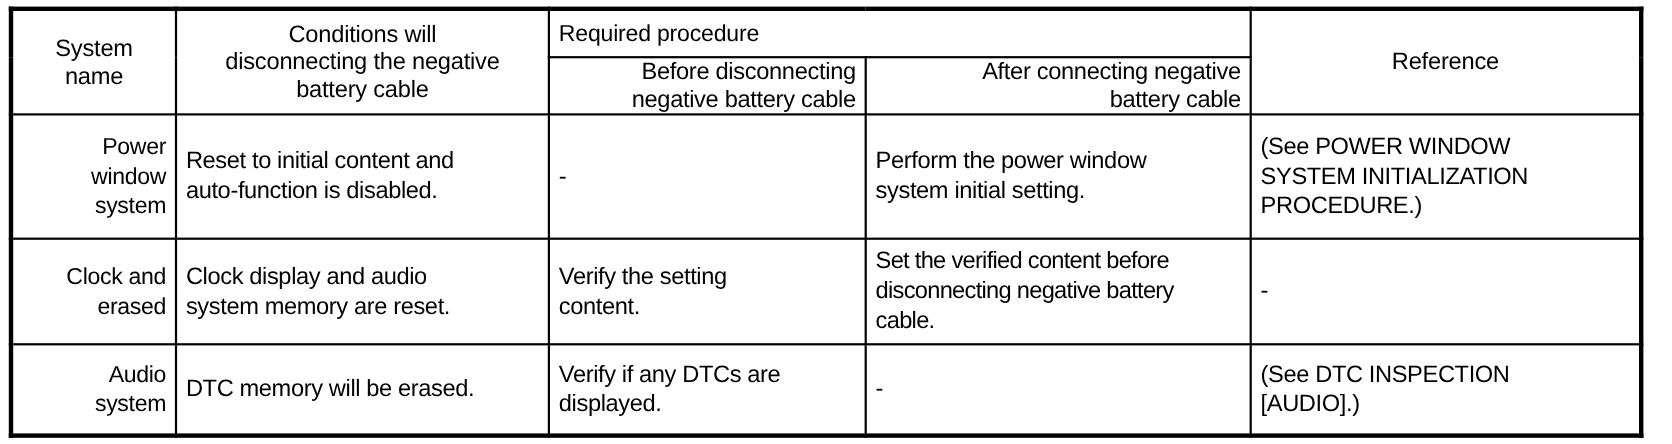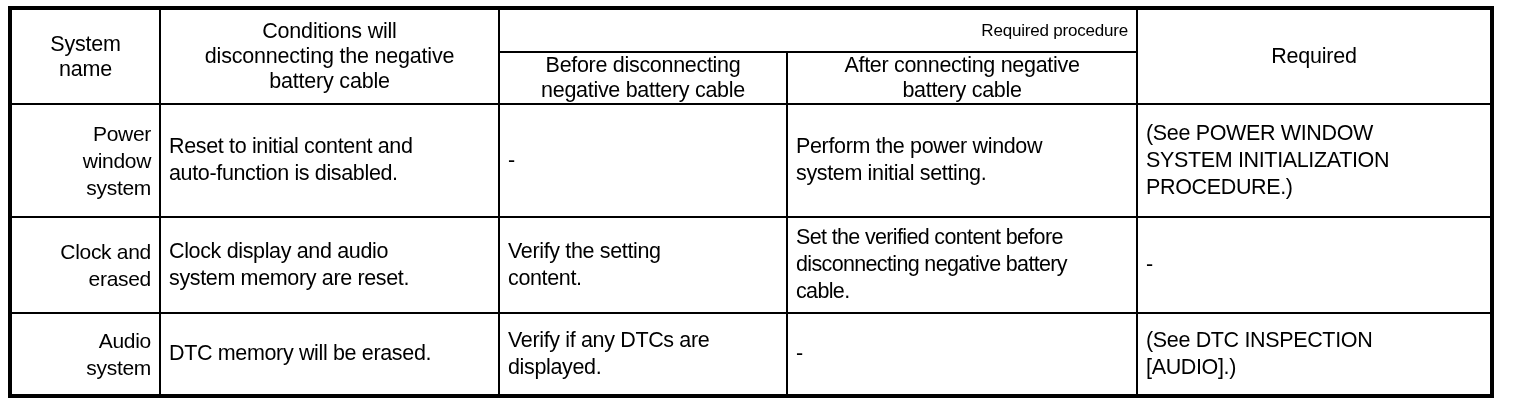--- a/index.html
+++ b/index.html
@@ -54,29 +54,29 @@
   
   .hdr {
     font-weight: bold;
     text-align: center;
     font-size: 21.5px;
     line-height: 25px;
     letter-spacing: -0.2px;
   }
   .hdr-sub {
     font-weight: bold;
-    text-align: center;
+    text-align: right;
     font-size: 21.5px;
     line-height: 25px;
     letter-spacing: -0.3px;
   }
   .hdr-span {
     font-weight: bold;
-    text-align: right;
-    font-size: 17px;
+    text-align: left;
+    font-size: 21px;
     line-height: 24px;
     height: 44px;
     padding: 0 8px;
     letter-spacing: -0.2px;
   }
 
   
   .cell {
     text-align: left;
     font-size: 21.5px;
@@ -119,21 +119,21 @@
       <col class="c-ref">
     </colgroup>
     <thead>
       <tr>
         <th class="hdr nowrap-lines" rowspan="2">System
 name</th>
         <th class="hdr nowrap-lines" rowspan="2">Conditions will
 disconnecting the negative
 battery cable</th>
         <th class="hdr-span" colspan="2">Required procedure</th>
-        <th class="hdr" rowspan="2">Required</th>
+        <th class="hdr" rowspan="2">Reference</th>
       </tr>
       <tr>
         <th class="hdr-sub nowrap-lines">Before disconnecting
 negative battery cable</th>
         <th class="hdr-sub nowrap-lines">After connecting negative
 battery cable</th>
       </tr>
     </thead>
     <tbody>
       <tr class="row-1">

